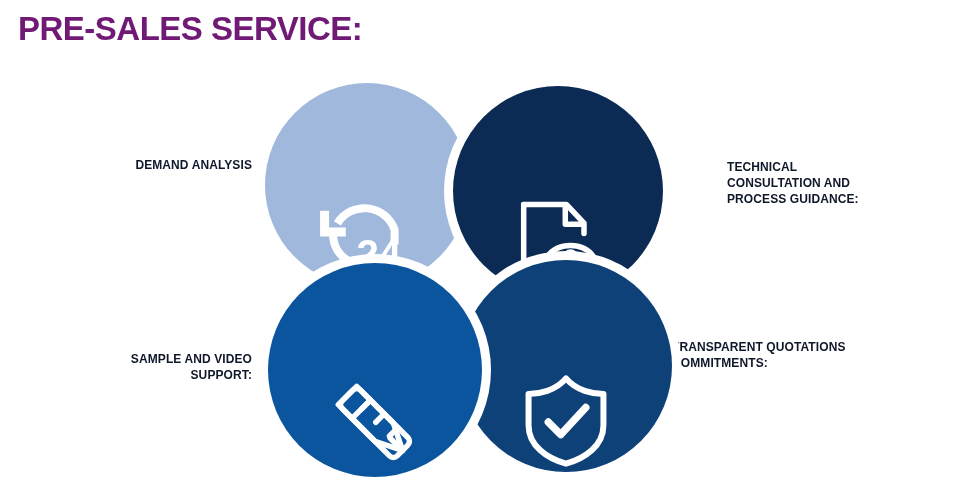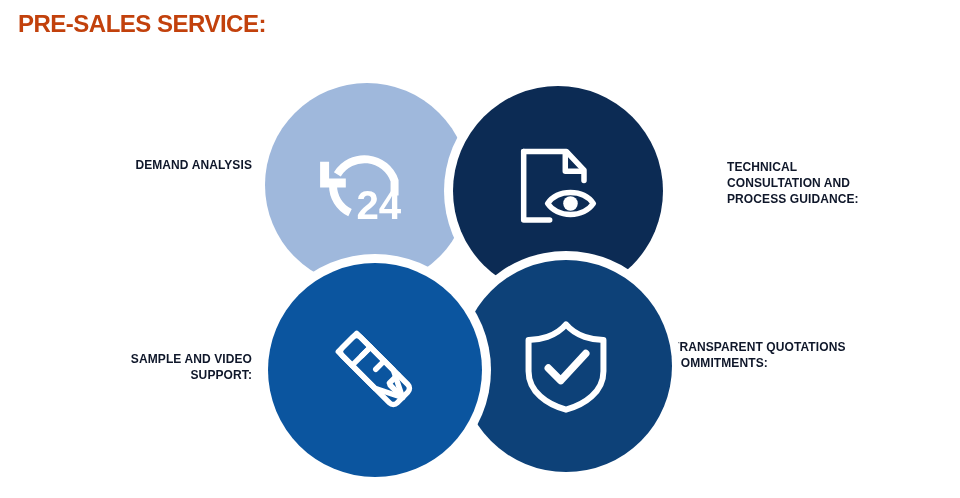--- a/index.html
+++ b/index.html
@@ -17,24 +17,24 @@
     width: 960px;
     height: 498px;
     background: #ffffff;
   }
 
   
   .page-title {
     position: absolute;
     left: 18px;
     top: 10px;
-    font-size: 24px;
+    font-size: 33px;
     font-weight: 700;
     letter-spacing: -0.5px;
-    color: #c2410c;
+    color: #701a75;
     white-space: nowrap;
   }
 
   
   .cluster {
     position: absolute;
     left: 255px;
     top: 78px;
     width: 430px;
     height: 420px;
@@ -44,20 +44,21 @@
     position: absolute;
     border-radius: 50%;
     display: flex;
     align-items: center;
     justify-content: center;
   }
 
   
   .circle.ringed {
     box-shadow: 0 0 0 9px #ffffff;
+    align-items: flex-end;
   }
 
   .c-top-left {
     left: 10px;  top: 5px;
     width: 204px; height: 204px;
     background: var(--c1);
     z-index: 1;
   }
 
   .c-top-right {

